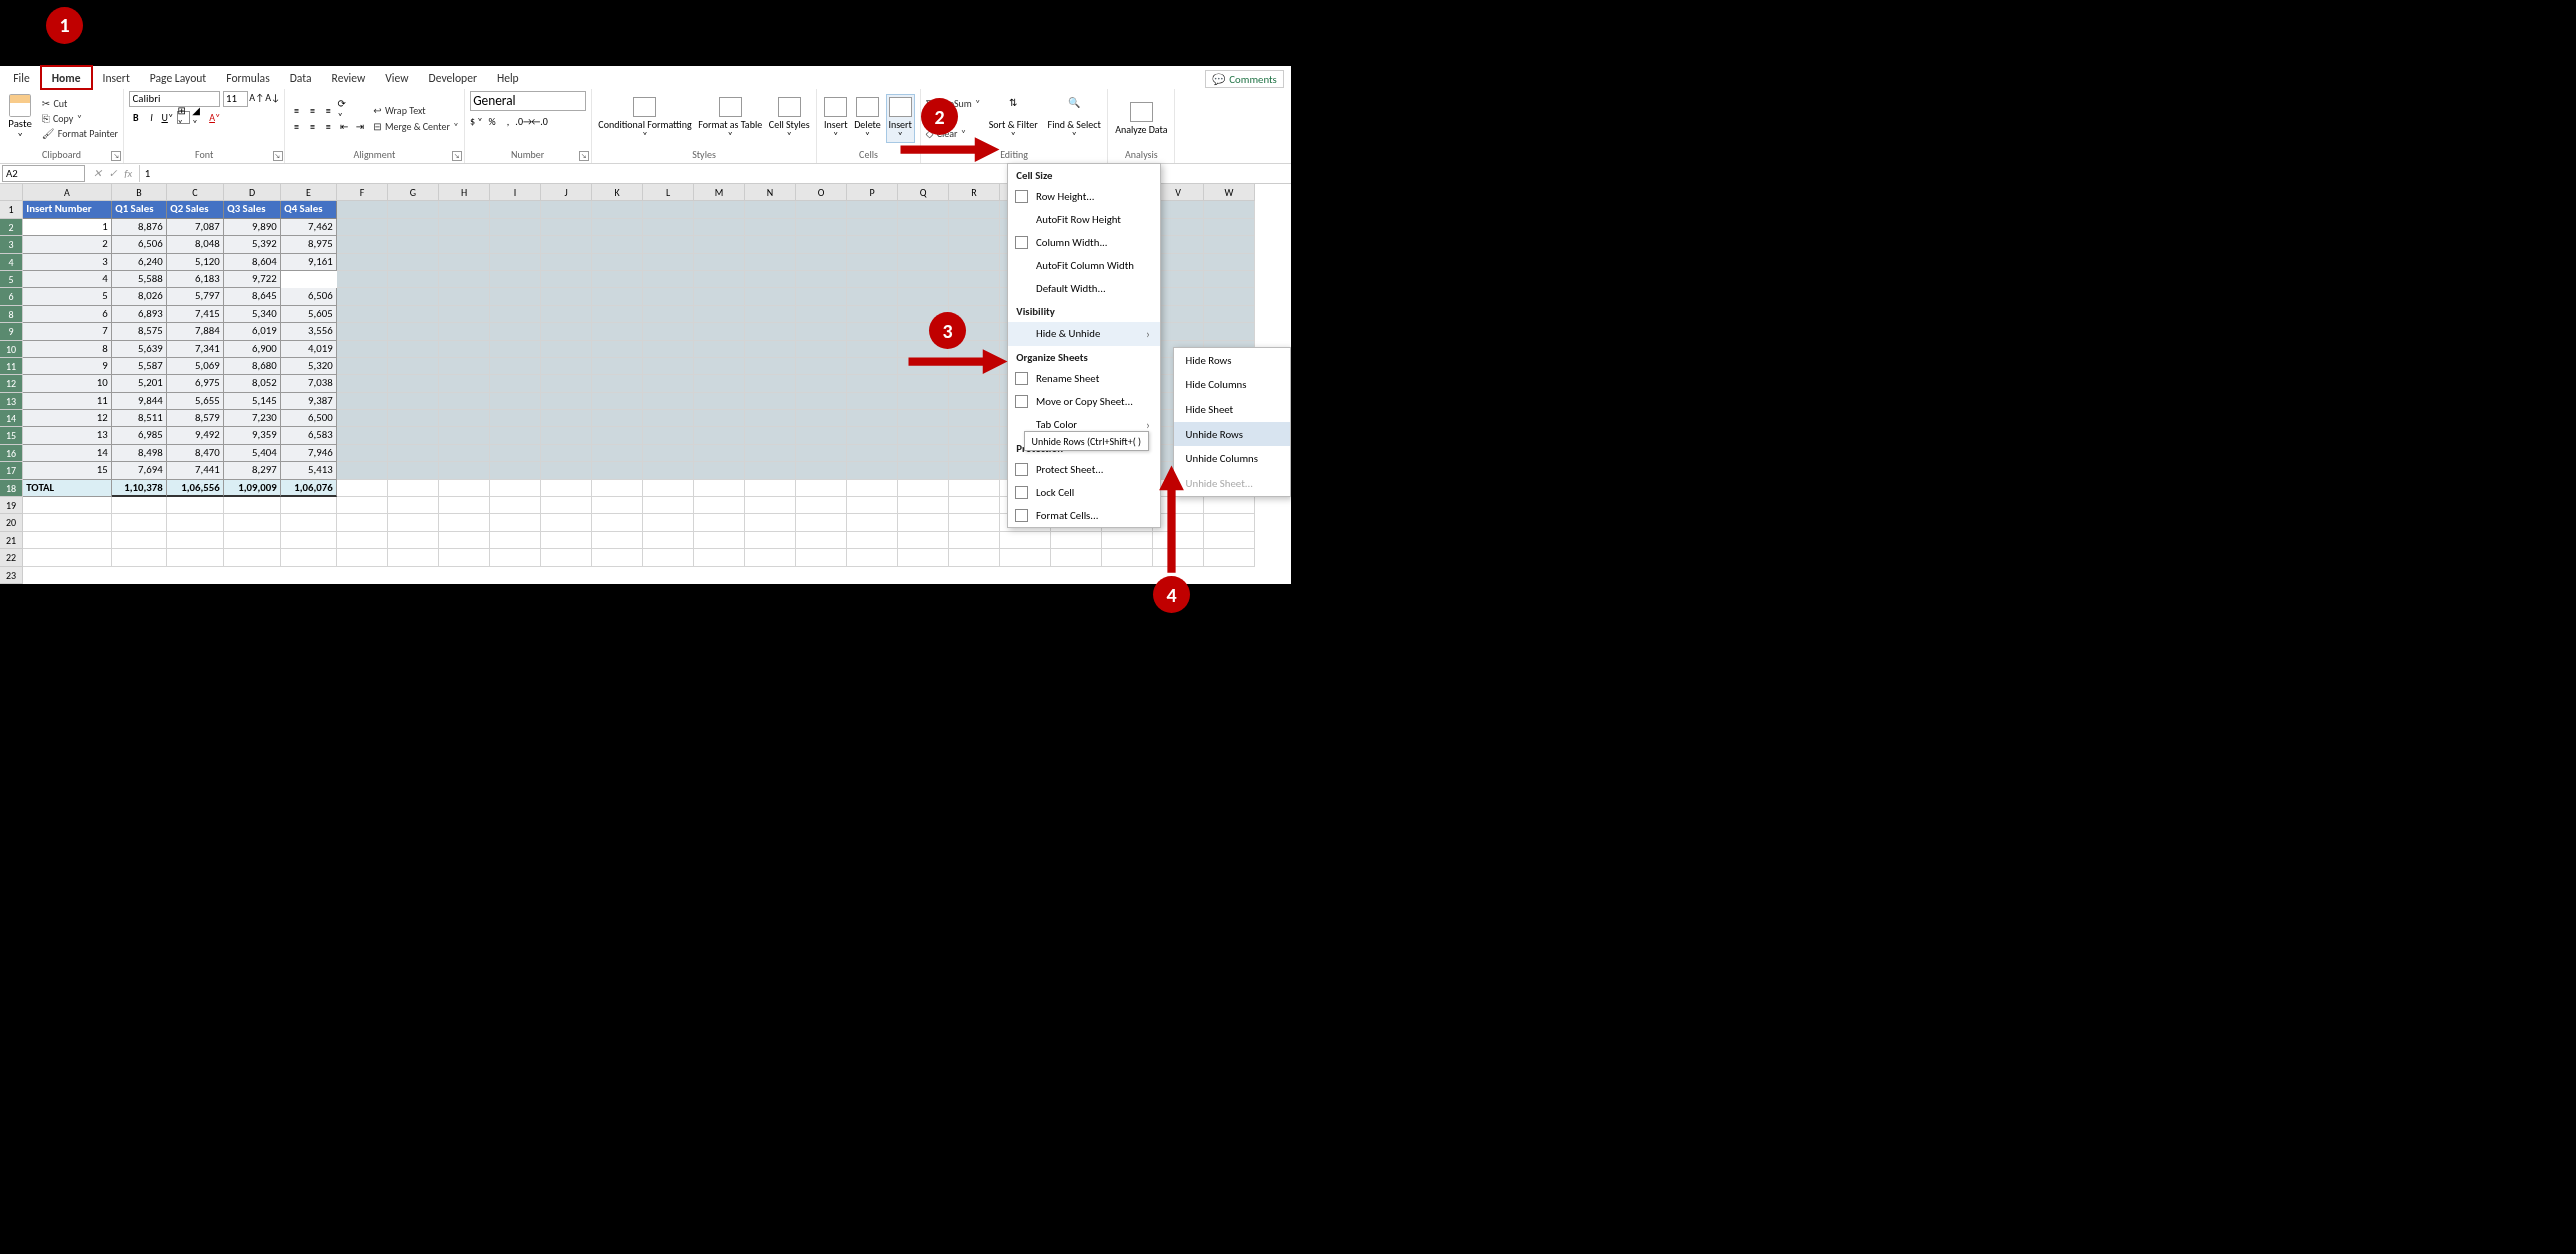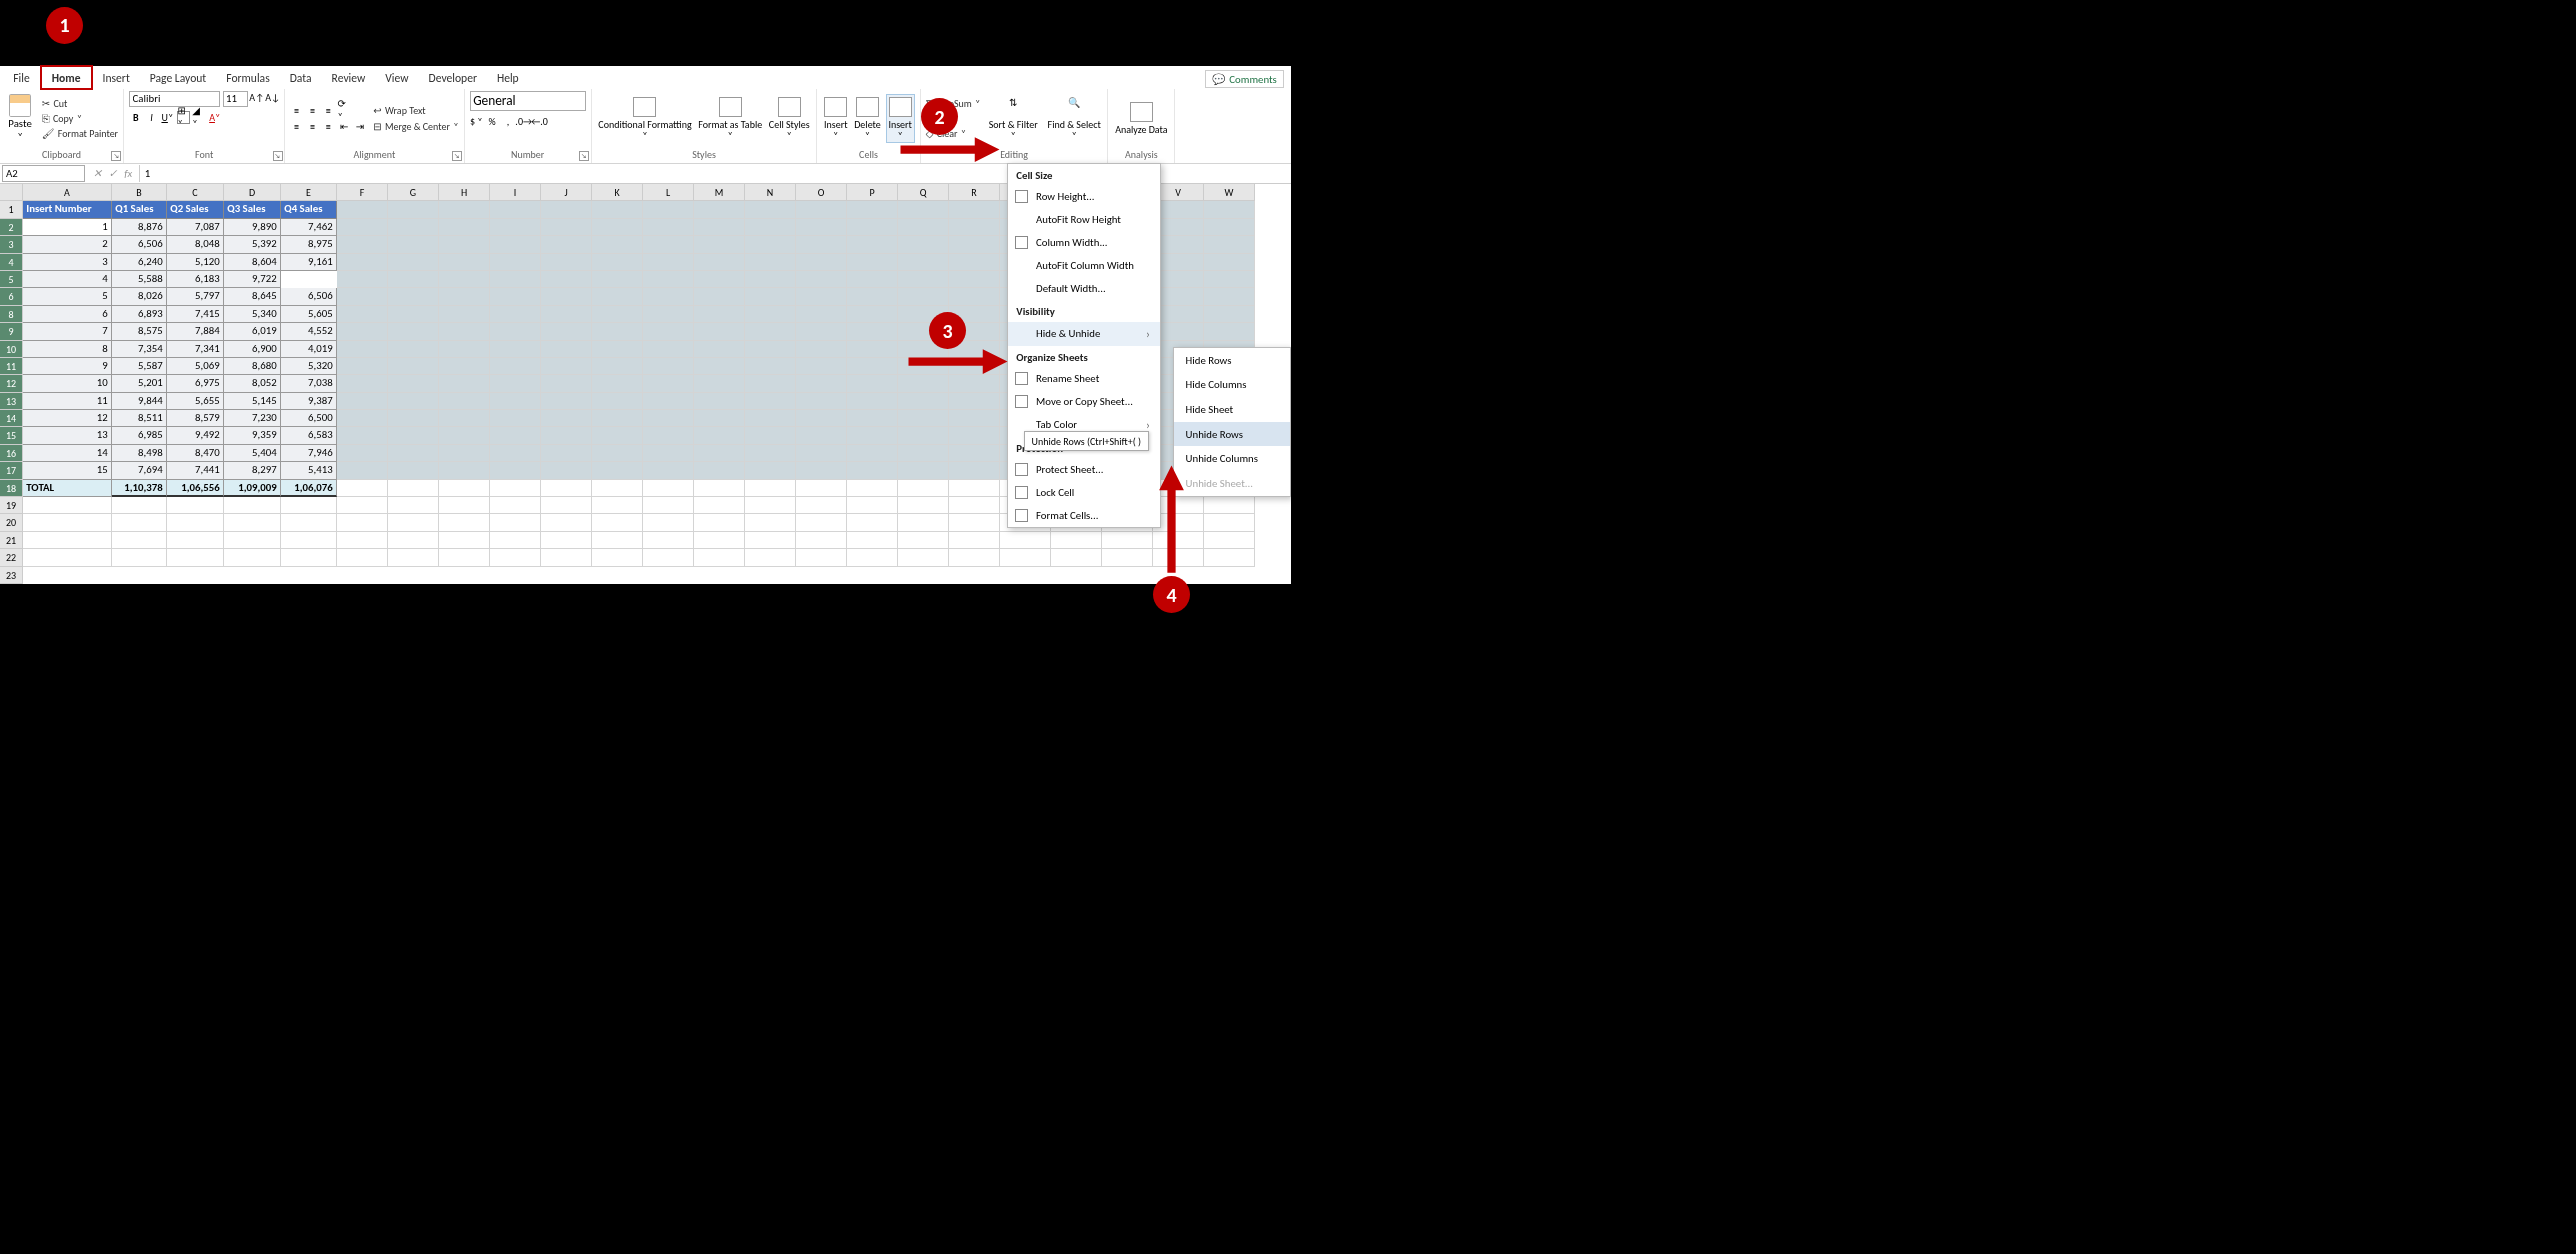--- a/index.html
+++ b/index.html
@@ -472,21 +472,21 @@
             <div class="cell blank-sel" style="width: 51px;"></div>
             <div class="cell blank-sel" style="width: 51px;"></div>
             <div class="cell blank-sel" style="width: 51px;"></div>
             <div class="cell blank-sel" style="width: 51px;"></div>
           </div>
           <div class="data-row">
             <div class="cell data" style="width: 89px;">7</div>
             <div class="cell data" style="width: 55px;">8,575</div>
             <div class="cell data" style="width: 57px;">7,884</div>
             <div class="cell data" style="width: 57px;">6,019</div>
-            <div class="cell data" style="width: 56px;">4,552</div>
+            <div class="cell data" style="width: 56px;">3,556</div>
             <div class="cell blank-sel" style="width: 51px;"></div>
             <div class="cell blank-sel" style="width: 51px;"></div>
             <div class="cell blank-sel" style="width: 51px;"></div>
             <div class="cell blank-sel" style="width: 51px;"></div>
             <div class="cell blank-sel" style="width: 51px;"></div>
             <div class="cell blank-sel" style="width: 51px;"></div>
             <div class="cell blank-sel" style="width: 51px;"></div>
             <div class="cell blank-sel" style="width: 51px;"></div>
             <div class="cell blank-sel" style="width: 51px;"></div>
             <div class="cell blank-sel" style="width: 51px;"></div>
@@ -494,21 +494,21 @@
             <div class="cell blank-sel" style="width: 51px;"></div>
             <div class="cell blank-sel" style="width: 51px;"></div>
             <div class="cell blank-sel" style="width: 51px;"></div>
             <div class="cell blank-sel" style="width: 51px;"></div>
             <div class="cell blank-sel" style="width: 51px;"></div>
             <div class="cell blank-sel" style="width: 51px;"></div>
             <div class="cell blank-sel" style="width: 51px;"></div>
           </div>
           <div class="data-row">
             <div class="cell data" style="width: 89px;">8</div>
-            <div class="cell data" style="width: 55px;">7,354</div>
+            <div class="cell data" style="width: 55px;">5,639</div>
             <div class="cell data" style="width: 57px;">7,341</div>
             <div class="cell data" style="width: 57px;">6,900</div>
             <div class="cell data" style="width: 56px;">4,019</div>
             <div class="cell blank-sel" style="width: 51px;"></div>
             <div class="cell blank-sel" style="width: 51px;"></div>
             <div class="cell blank-sel" style="width: 51px;"></div>
             <div class="cell blank-sel" style="width: 51px;"></div>
             <div class="cell blank-sel" style="width: 51px;"></div>
             <div class="cell blank-sel" style="width: 51px;"></div>
             <div class="cell blank-sel" style="width: 51px;"></div>

